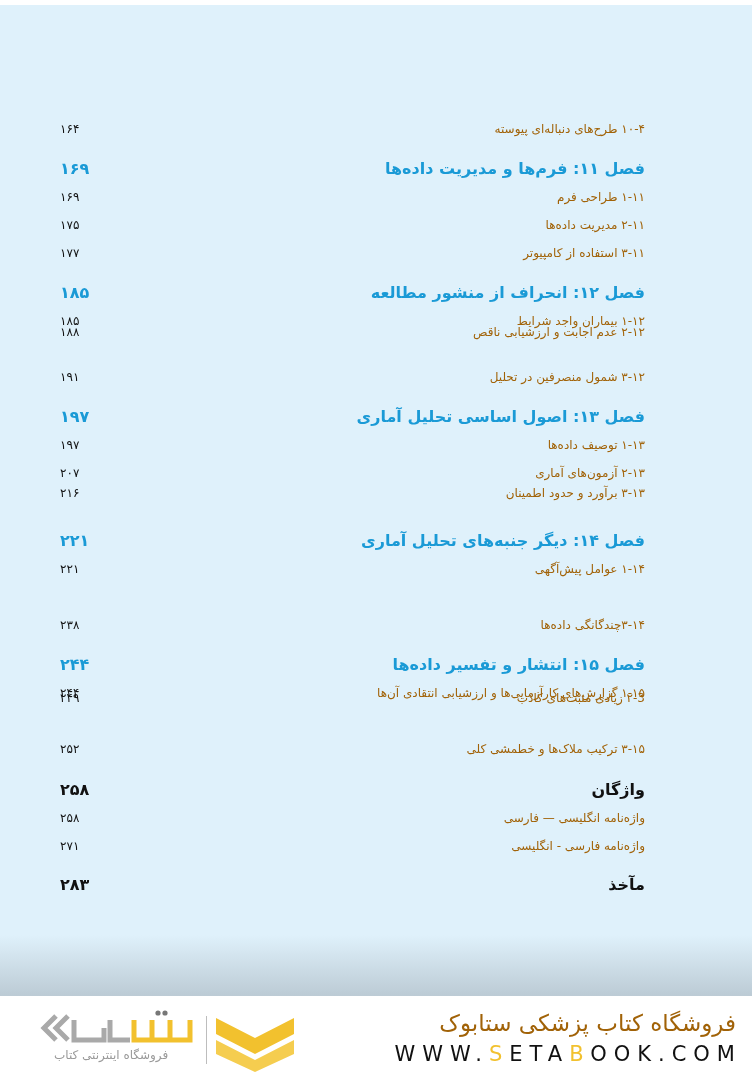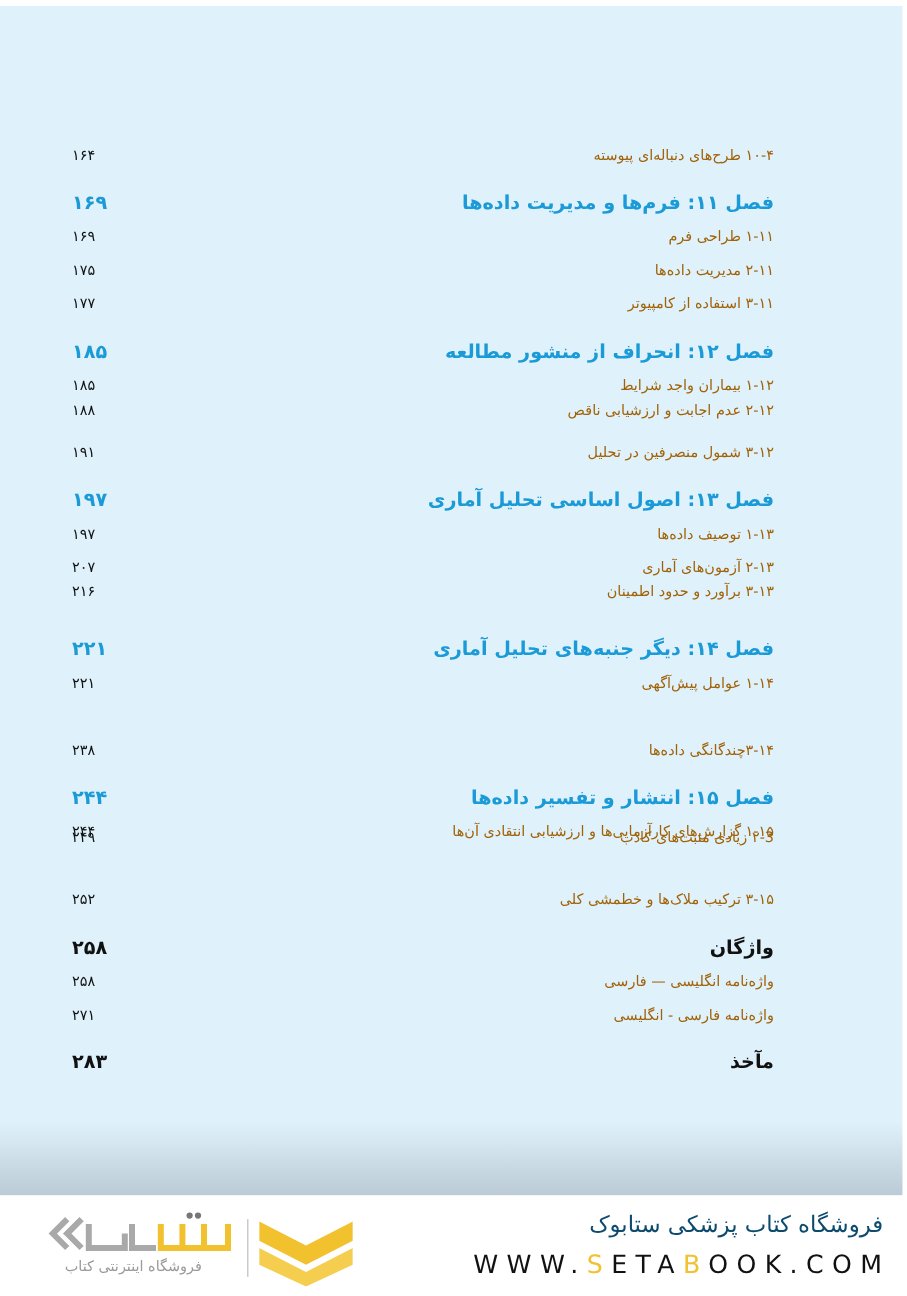--- a/index.html
+++ b/index.html
@@ -31,21 +31,21 @@
     .row.chapter .title { font-size: 16px; font-weight: bold; color: var(--accent); }
     .row.chapter .page-num { font-size: 16px; font-weight: bold; color: var(--accent); }
     .row.bold .title { font-size: 16px; font-weight: bold; color: #111; }
     .row.bold .page-num { font-size: 16px; font-weight: bold; color: #111; }
 
     .footer {
       position: absolute; left: 0; top: 996px; width: 756px; height: 84px; background: #fff;
     }
     .store-name {
       position: absolute; right: 20px; top: 14px; direction: rtl;
-      font-size: 19px; color: #0c4a6e; white-space: nowrap;
+      font-size: 23px; color: #a16207; white-space: nowrap;
     }
     .store-url {
       position: absolute; right: 14px; top: 46px;
       font-size: 21px; letter-spacing: 7px; color: #111; white-space: nowrap;
       font-family: "DejaVu Sans", sans-serif;
     }
     .store-url .hl { color: #f2c12e; }
     .logo {
       position: absolute; left: 24px; top: 14px; width: 270px; height: 62px;
     }
@@ -89,21 +89,21 @@
     </div>
 
     <div class="row chapter" style="top:276px">
       <span class="page-num">۱۸۵</span>
       <span class="title">فصل ۱۲: انحراف از منشور مطالعه</span>
     </div>
     <div class="row" style="top:305px">
       <span class="page-num">۱۸۵</span>
       <span class="title">۱-۱۲ بیماران واجد شرایط</span>
     </div>
-    <div class="row" style="top:326px">
+    <div class="row" style="top:316px">
       <span class="page-num">۱۸۸</span>
       <span class="title">۲-۱۲ عدم اجابت و ارزشیابی ناقص</span>
     </div>
     <div class="row" style="top:361px">
       <span class="page-num">۱۹۱</span>
       <span class="title">۳-۱۲ شمول منصرفین در تحلیل</span>
     </div>
 
     <div class="row chapter" style="top:400px">
       <span class="page-num">۱۹۷</span>

